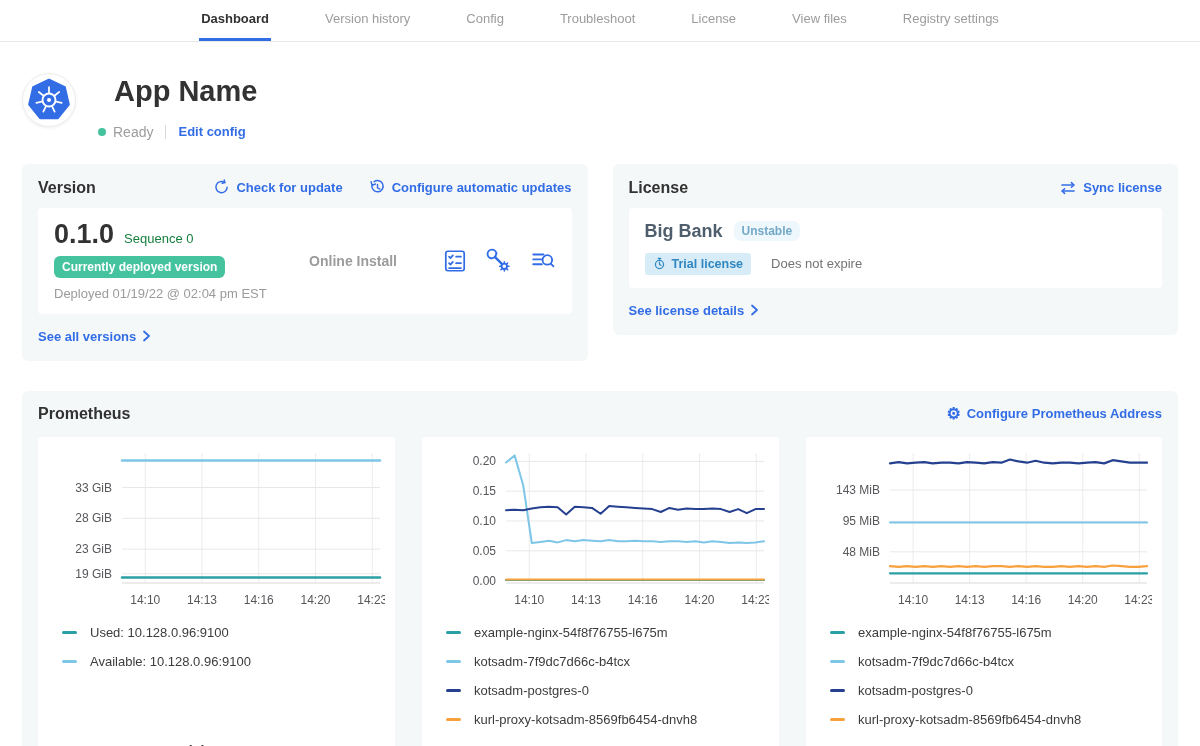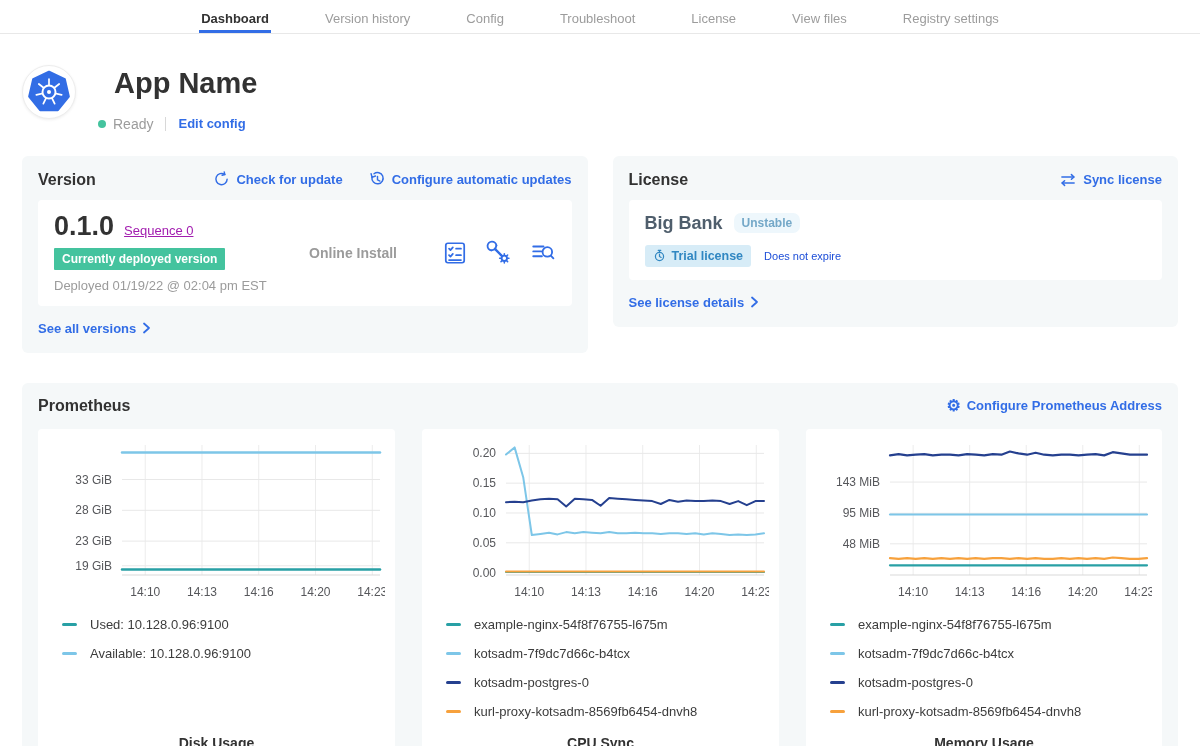--- a/index.html
+++ b/index.html
@@ -9,21 +9,21 @@
     font-family:"Liberation Sans", sans-serif;
     background:#ffffff; color:#323232;
   }
   
   .topnav {
     display:flex; justify-content:center; gap:52px;
     background:#fff; border-bottom:1px solid #e8e8e8;
   }
   .tab {
     font-size:13px; color:#9c9c9c; cursor:pointer;
-    padding:11px 2px 4px; border-bottom:3px solid transparent;
+    padding:11px 2px 12px; border-bottom:3px solid transparent;
     white-space:nowrap;
   }
   .tab.active { color:#323232; font-weight:600; border-bottom-color:#326de6; }
 
   .content { padding:16px 22px 10px; }
 
   
   .app-header { display:flex; align-items:center; margin:2px 0 24px; }
   .logo-badge {
     width:54px; height:54px; border-radius:50%;
@@ -47,45 +47,45 @@
   .card { background:#f5f8f9; border-radius:6px; padding:15px 16px 16px; }
   .card-head { display:flex; align-items:center; justify-content:space-between; margin-bottom:11px; }
   .card-title { font-size:16px; font-weight:700; }
   .head-links { display:flex; gap:26px; }
   .inner { background:#fff; border-radius:4px; padding:13px 16px; }
 
   .version-inner { display:flex; align-items:center; }
   .v-left { width:42%; }
   .v-num-row { display:flex; align-items:baseline; gap:10px; }
   .v-num { font-size:27px; font-weight:700; line-height:1; }
-  .v-seq { font-size:13px; color:#a21caf;text-decoration:underline; }
+  .v-seq { font-size:13px; color:#15803d; }
   .green-badge {
     display:inline-block; background:#44c39e; color:#fff;
-    font-size:12px; font-weight:700; padding:4px 8px; border-radius:1px;
+    font-size:12px; font-weight:700; padding:4px 8px; border-radius:6px;
     margin:8px 0 8px;
   }
   .deployed { font-size:13px; color:#9b9b9b; white-space:nowrap; }
   .v-center { flex:1; text-align:center; color:#9b9b9b; font-weight:600; font-size:14px; }
   .v-icons { margin-left:auto; display:flex; gap:18px; align-items:center; }
   .icon-btn { cursor:pointer; display:flex; }
   .see-link { margin-top:13px; }
 
   .lic-name-row { display:flex; align-items:center; gap:11px; margin-bottom:11px; }
   .lic-name { font-size:18px; font-weight:700; color:#4f5e6c; }
   .chan-badge {
     font-size:12px; font-weight:600; color:#74a8c8; background:#eef7fc;
     padding:3px 8px; border-radius:7px;
   }
-  .lic-row2 { display:flex; align-items:center; gap:13px; }
+  .lic-row2 { display:flex; align-items:center; gap:20px; }
   .trial-badge {
     display:inline-flex; align-items:center; gap:6px;
     background:#d7ecf7; color:#3187c2; font-size:12.5px; font-weight:700;
     padding:4px 8px; border-radius:3px;
   }
-  .expire { font-size:11px; color:#1d4ed8; }
+  .expire { font-size:13px; color:#737373; }
 
   
   .monitor { margin-top:30px; background:#f5f8f9; border-radius:6px; padding:14px 16px 16px; }
   .mon-head { display:flex; align-items:center; justify-content:space-between; }
   .gear-glyph { font-size:16px; line-height:1; }
   .charts { display:grid; grid-template-columns:1fr 1fr 1fr; gap:27px; margin-top:14px; }
   .chart-card {
     background:#fff; border-radius:4px; height:340px;
     display:flex; flex-direction:column; padding:8px 10px 18px;
   }

